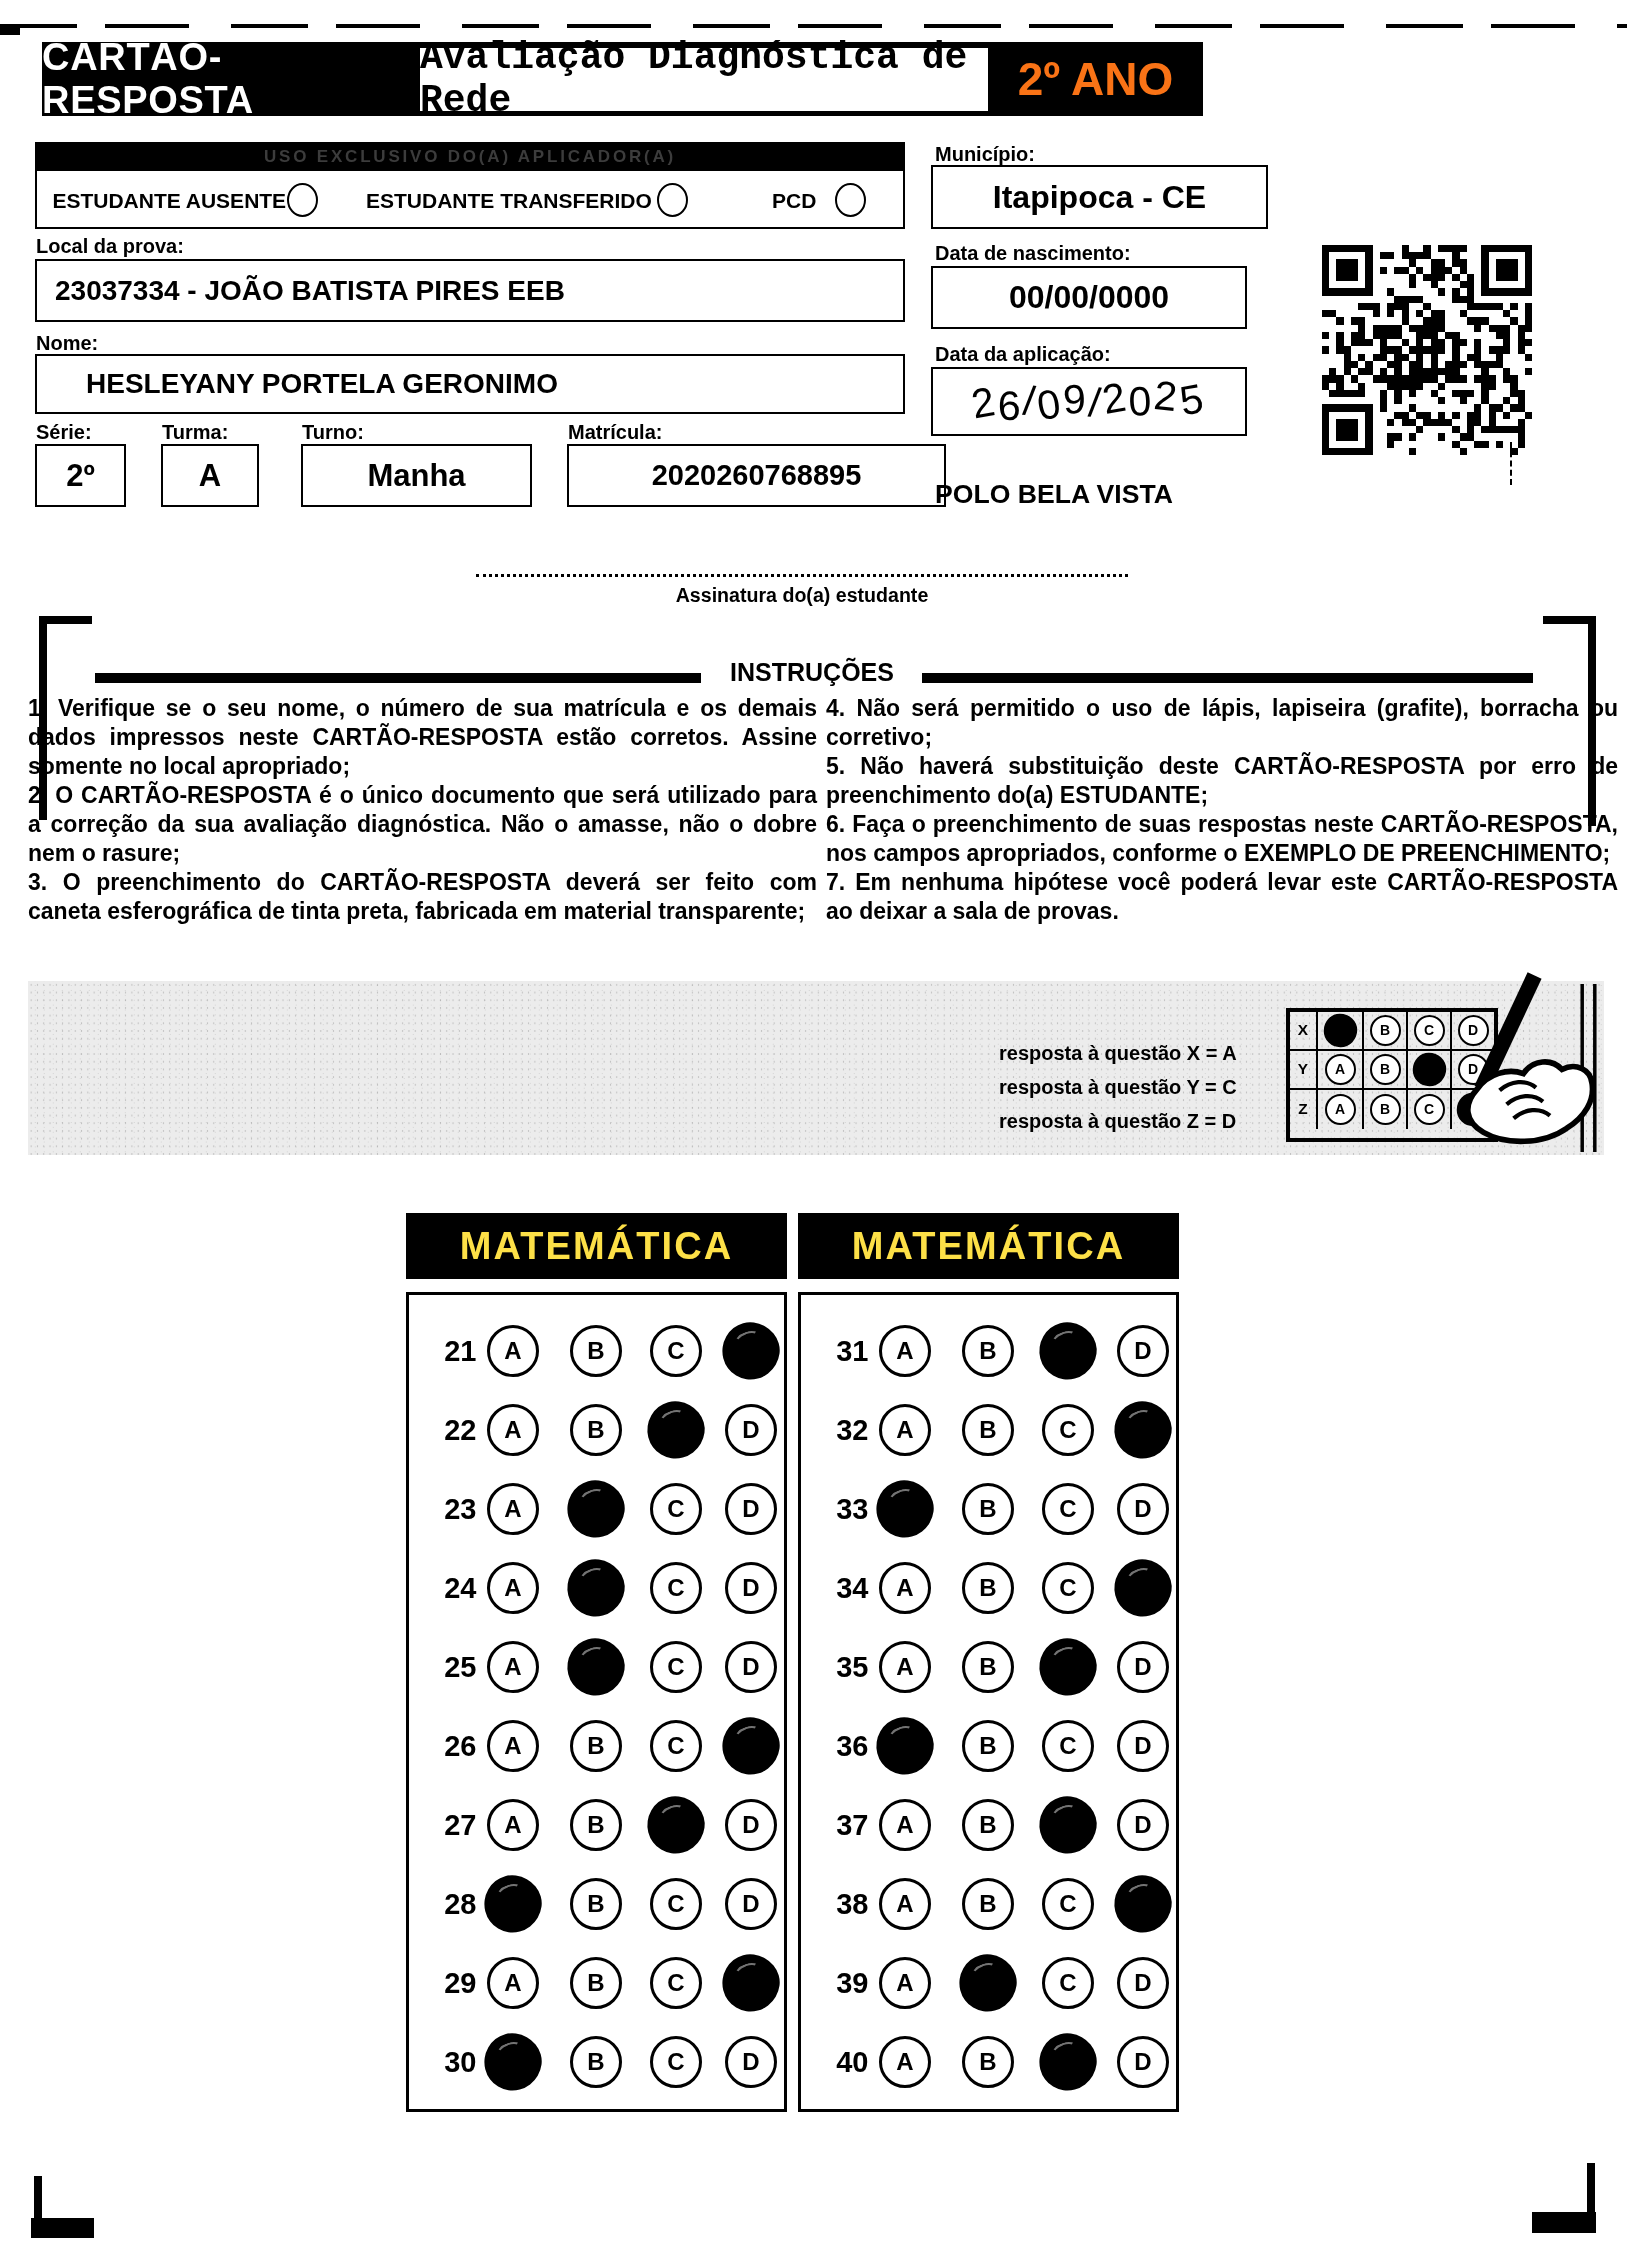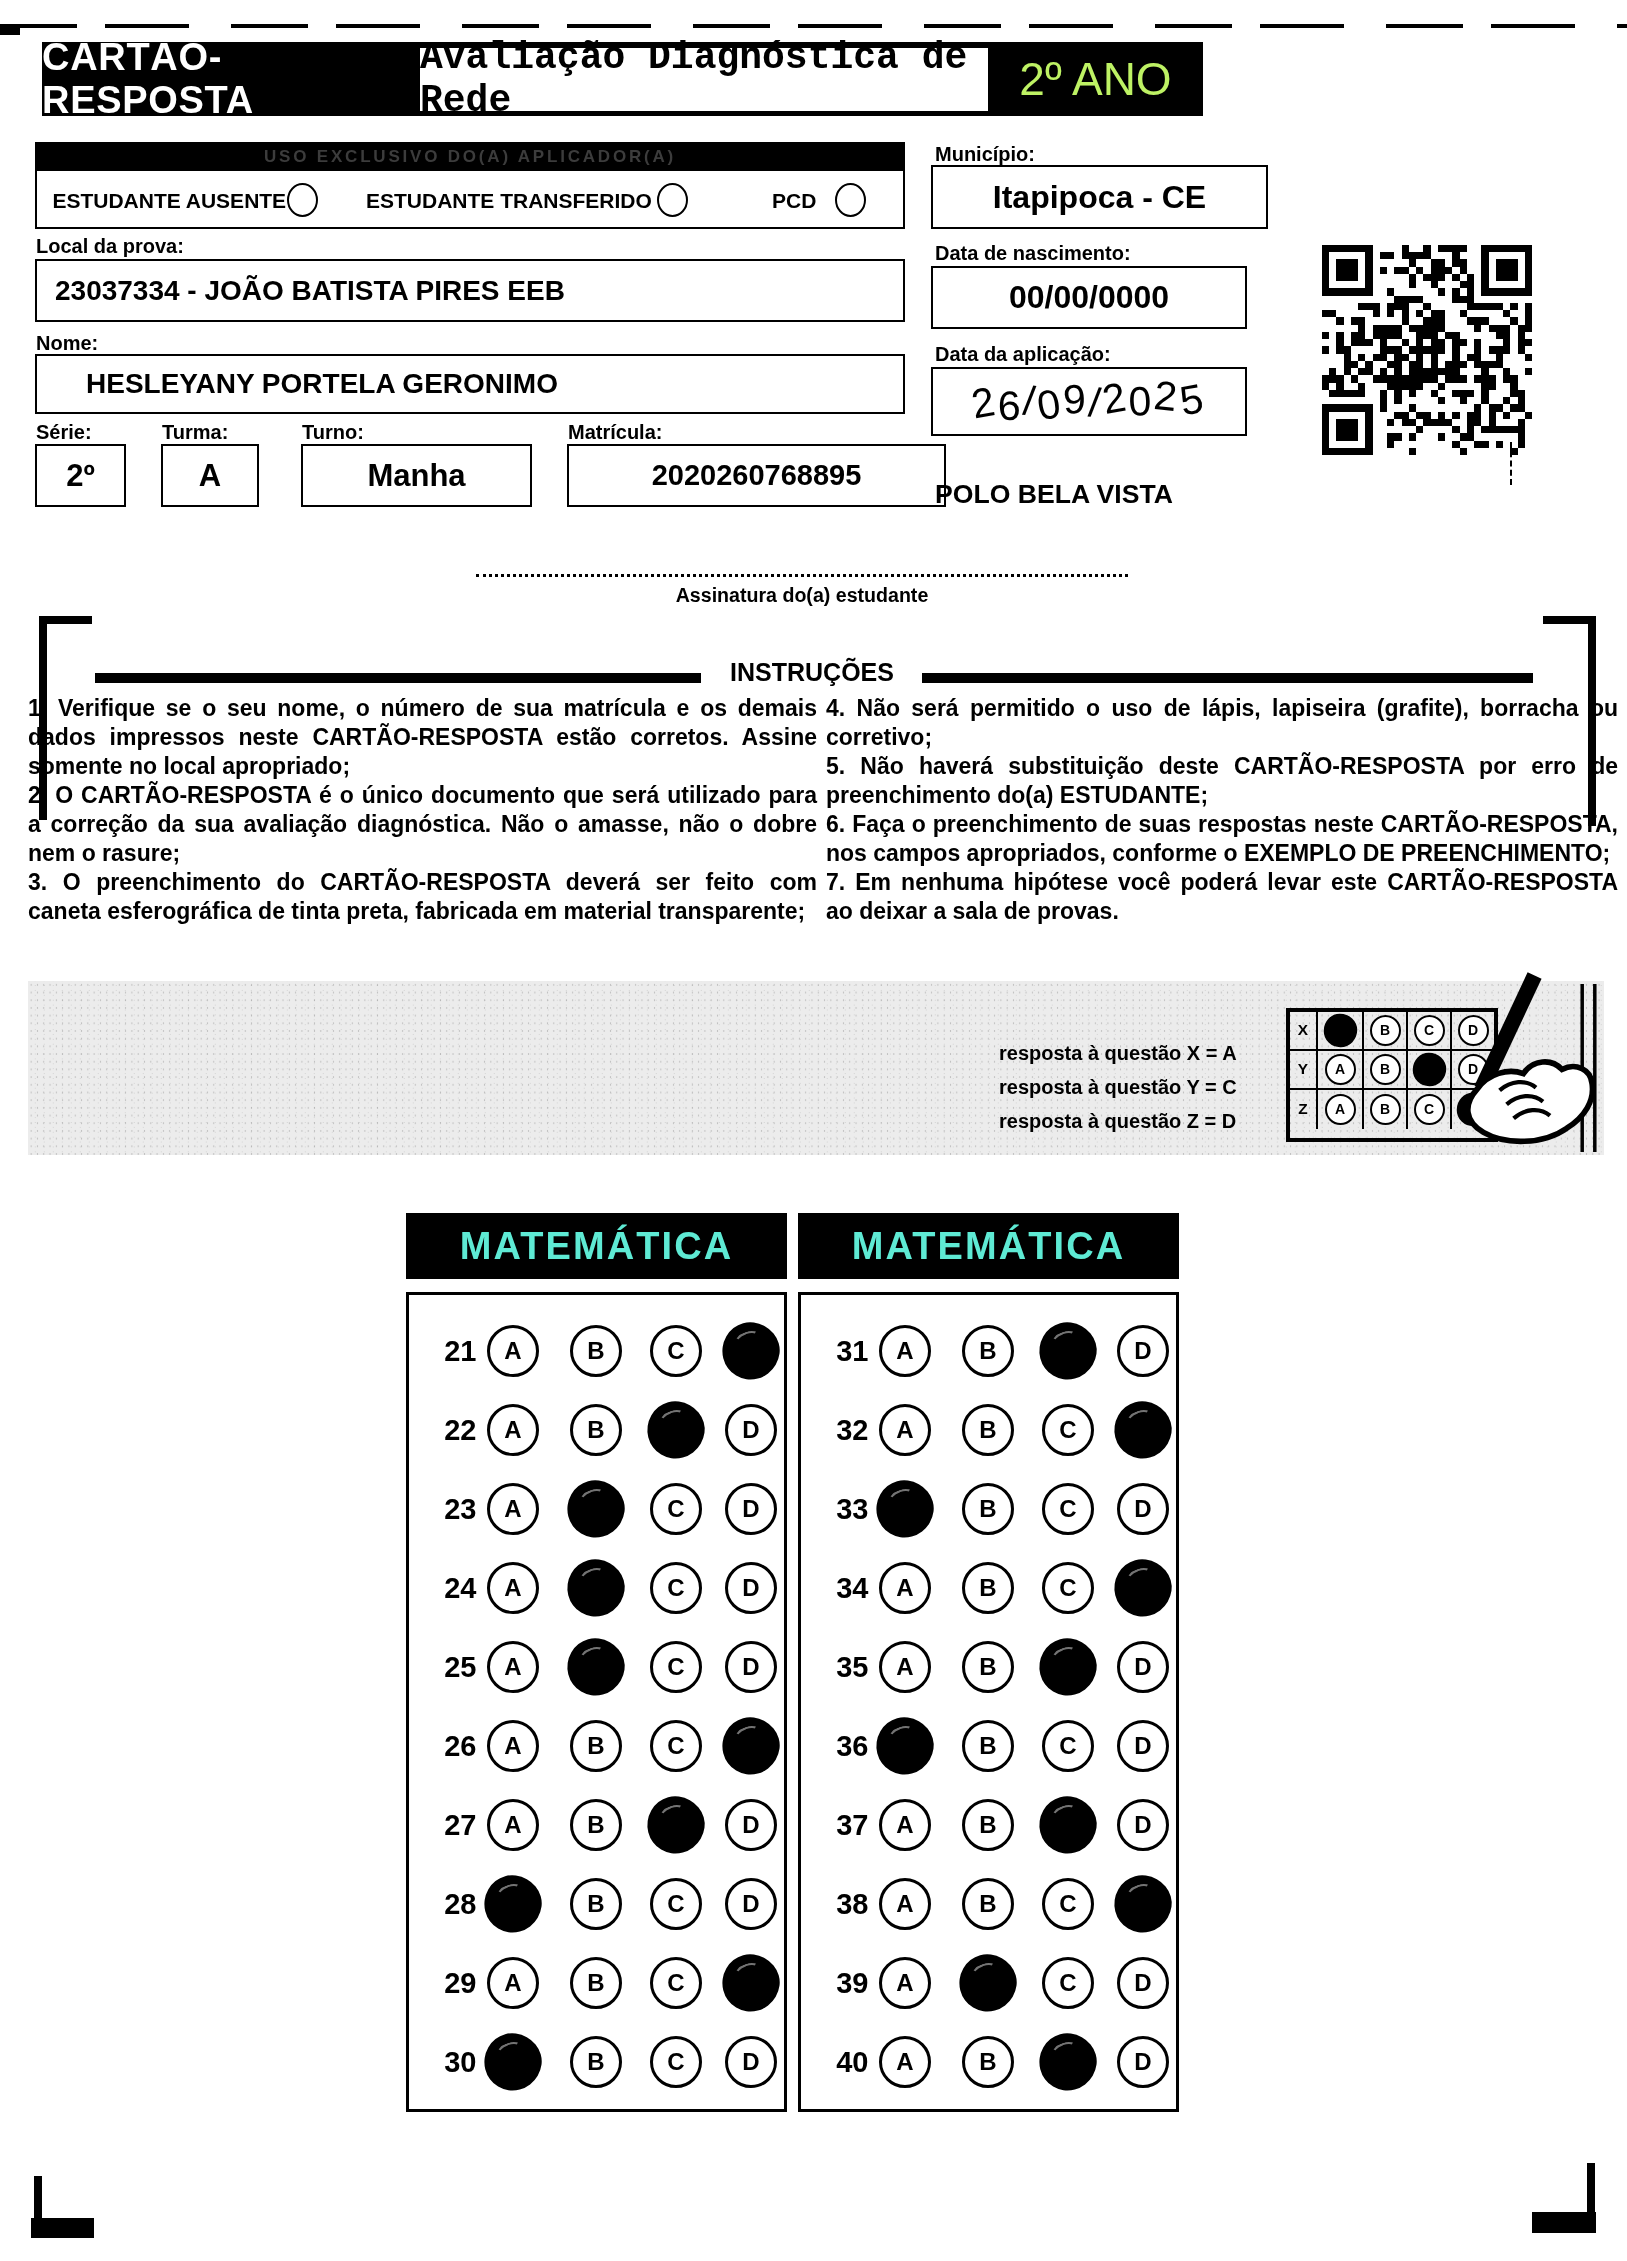--- a/index.html
+++ b/index.html
@@ -11,21 +11,21 @@
   .top-noise{left:0;top:0;width:100%;height:4.2px;
     background:repeating-linear-gradient(90deg,#000 0 77px,transparent 77px 105px,#000 105px 189px,transparent 189px 231px);}
   .top-corner-blob{left:0;top:0;width:19.6px;height:11.2px;background:#000;}
   
   .hdr-band{left:42px;top:18px;width:1161px;height:74px;background:#000;}
   .hdr-left{position:absolute;left:0;top:0;width:378px;height:100%;display:flex;align-items:center;justify-content:center;}
   .hdr-left span{color:#fff;font-size:38px;font-weight:700;letter-spacing:0.7px;}
   .hdr-mid{position:absolute;left:378px;top:5.6px;width:568px;height:63px;background:#fff;display:flex;align-items:center;justify-content:center;}
   .hdr-mid span{color:#000;font-size:38px;font-weight:700;font-family:Liberation Mono, monospace;}
   .hdr-right{position:absolute;left:946px;top:0;width:215px;height:100%;display:flex;align-items:center;justify-content:center;}
-  .hdr-right span{color:#bef264;font-size:46px;font-weight:400;}
+  .hdr-right span{color:#f97316;font-size:46px;font-weight:700;}
   
   .status-box{left:35px;top:118px;width:870px;height:87px;border:2.8px solid #000;}
   .status-strip{position:absolute;left:0;top:0;width:100%;height:26.6px;background:#000;display:flex;align-items:center;justify-content:center;}
   .status-strip span{color:#3c3c3c;font-size:17px;font-weight:700;letter-spacing:2.8px;}
   .st-label{position:absolute;top:45px;font-size:21px;font-weight:700;}
   .st-circle{position:absolute;top:39px;width:31px;height:34px;border:2.8px solid #000;border-radius:50%;background:#fff;box-sizing:border-box;}
   
   .f-label{font-size:20px;font-weight:700;}
   .f-box{border:2.8px solid #000;display:flex;align-items:center;background:#fff;}
   .f-val{font-size:28px;font-weight:700;}
@@ -57,21 +57,21 @@
   .ex-row:last-child{border-bottom:none;}
   .ex-lab{display:flex;align-items:center;justify-content:center;font-size:15.4px;font-weight:700;border-right:2.1px solid #000;}
   .ex-cell{display:flex;align-items:center;justify-content:center;border-left:2.1px solid #000;}
   .ex-cell:nth-child(2){border-left:none;}
   .ex-bub{width:31px;height:31px;border:2.8px solid #000;border-radius:50%;background:#fff;display:flex;align-items:center;justify-content:center;
           font-size:14px;font-weight:700;box-sizing:border-box;}
   .ex-bub.filled{background:#000;border-radius:48% 52% 50% 50%/51% 49% 52% 48%;transform:scale(1.08);}
   .hand-svg{position:absolute;left:1389px;top:2.8px;width:210px;height:168px;overflow:visible;}
   
   .subj-hdr{height:66px;background:#000;display:flex;align-items:center;justify-content:center;}
-  .subj-hdr span{color:#5eead4;font-size:38px;font-weight:700;letter-spacing:2.1px;}
+  .subj-hdr span{color:#fde047;font-size:38px;font-weight:700;letter-spacing:2.1px;}
   .hdr1{left:406px;top:1189px;width:381px;}
   .hdr2{left:798px;top:1189px;width:381px;}
   .grid{border:3.5px solid #000;padding-top:16px;background:#fff;}
   .grid1{left:406px;top:1268px;width:381px;height:820px;}
   .grid2{left:798px;top:1268px;width:381px;height:820px;}
   .q-row{position:relative;height:79px;}
   .q-num{position:absolute;left:8.4px;top:50%;transform:translateY(-50%);width:59px;text-align:right;font-size:29px;font-weight:700;}
   .bubble{position:absolute;top:50%;transform:translateY(-50%);width:52px;height:52px;border:3.5px solid #000;border-radius:50%;
           background:#fff;display:flex;align-items:center;justify-content:center;box-sizing:border-box;}
   .bubble span{font-size:24px;font-weight:700;}

